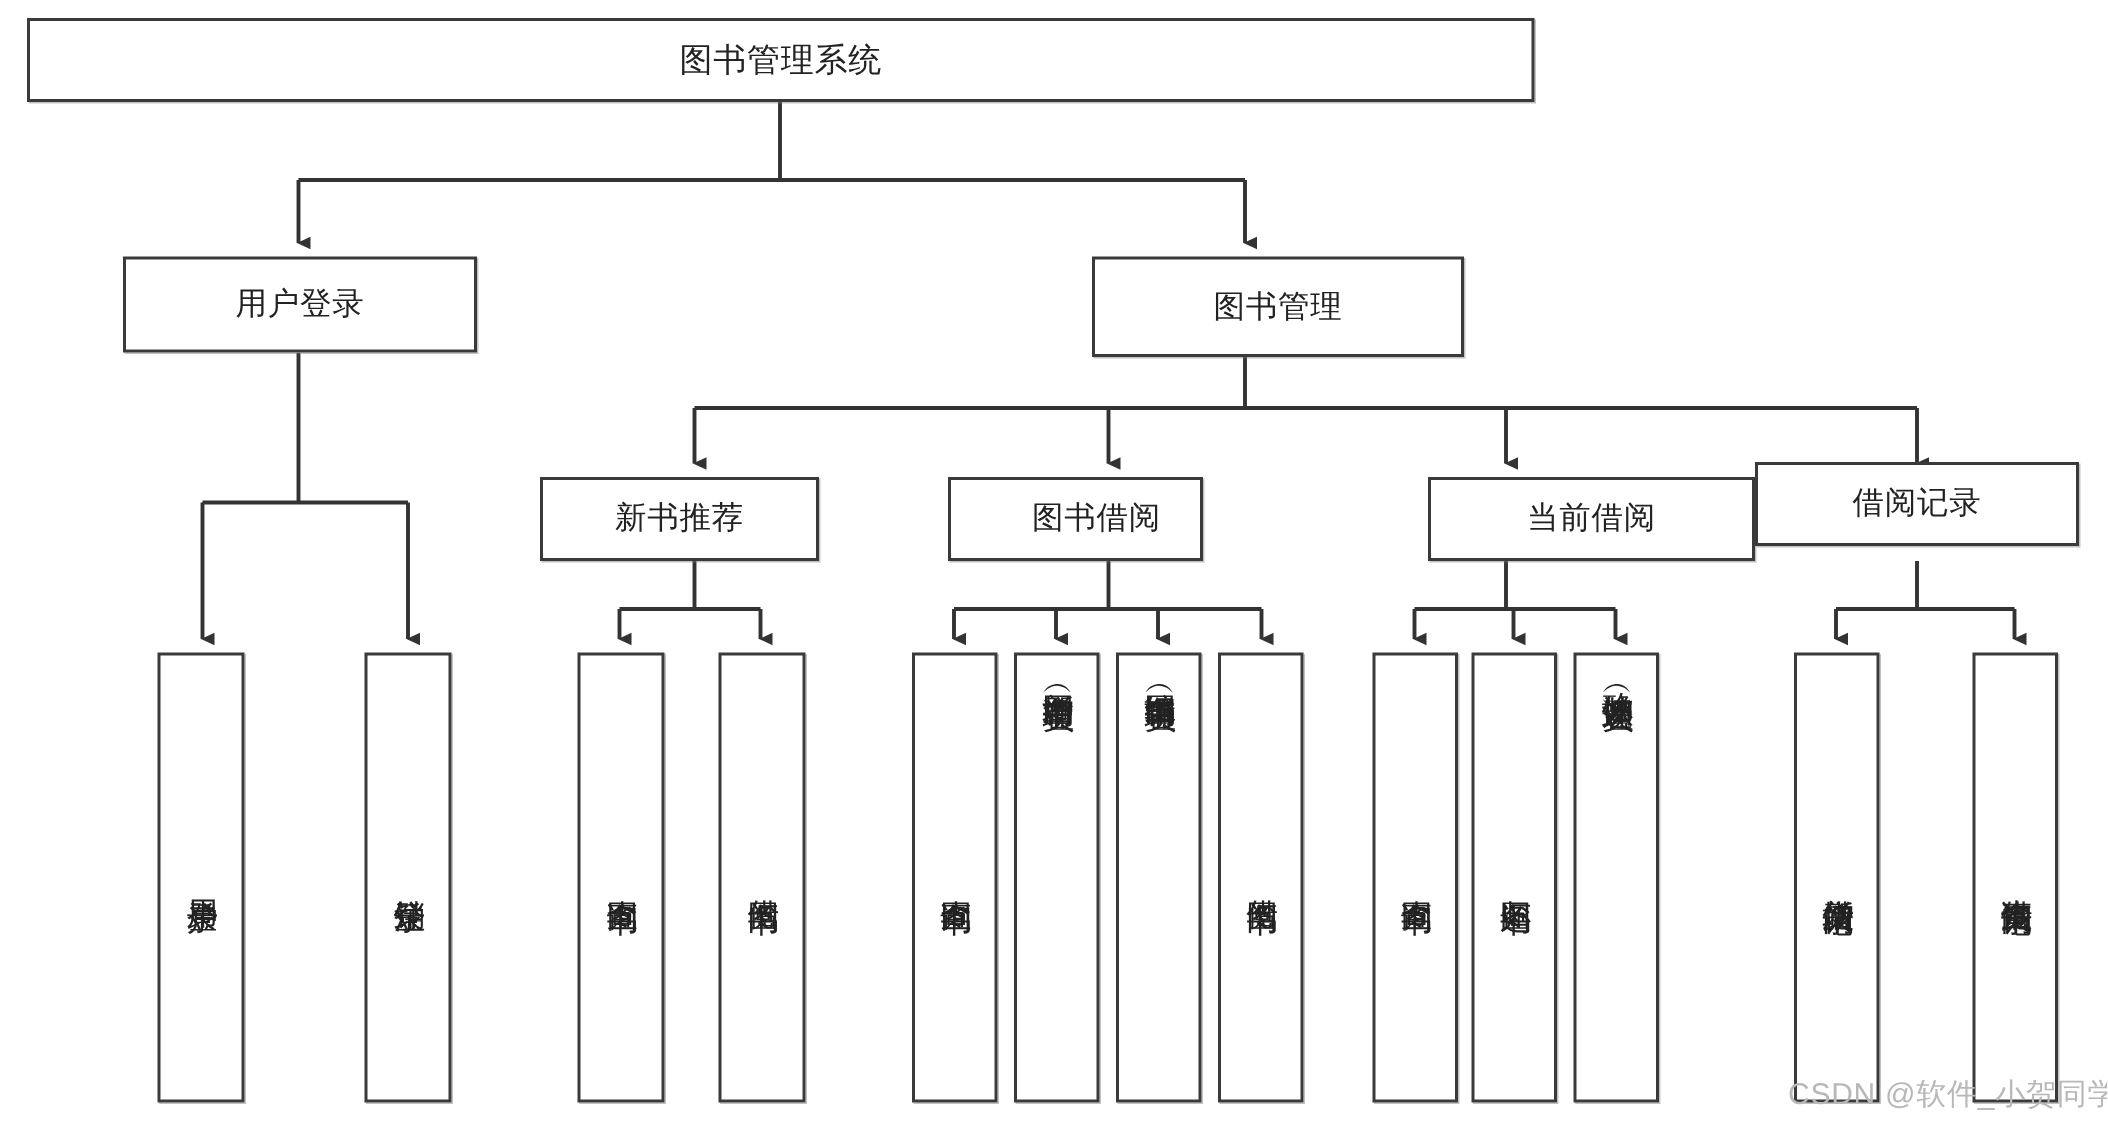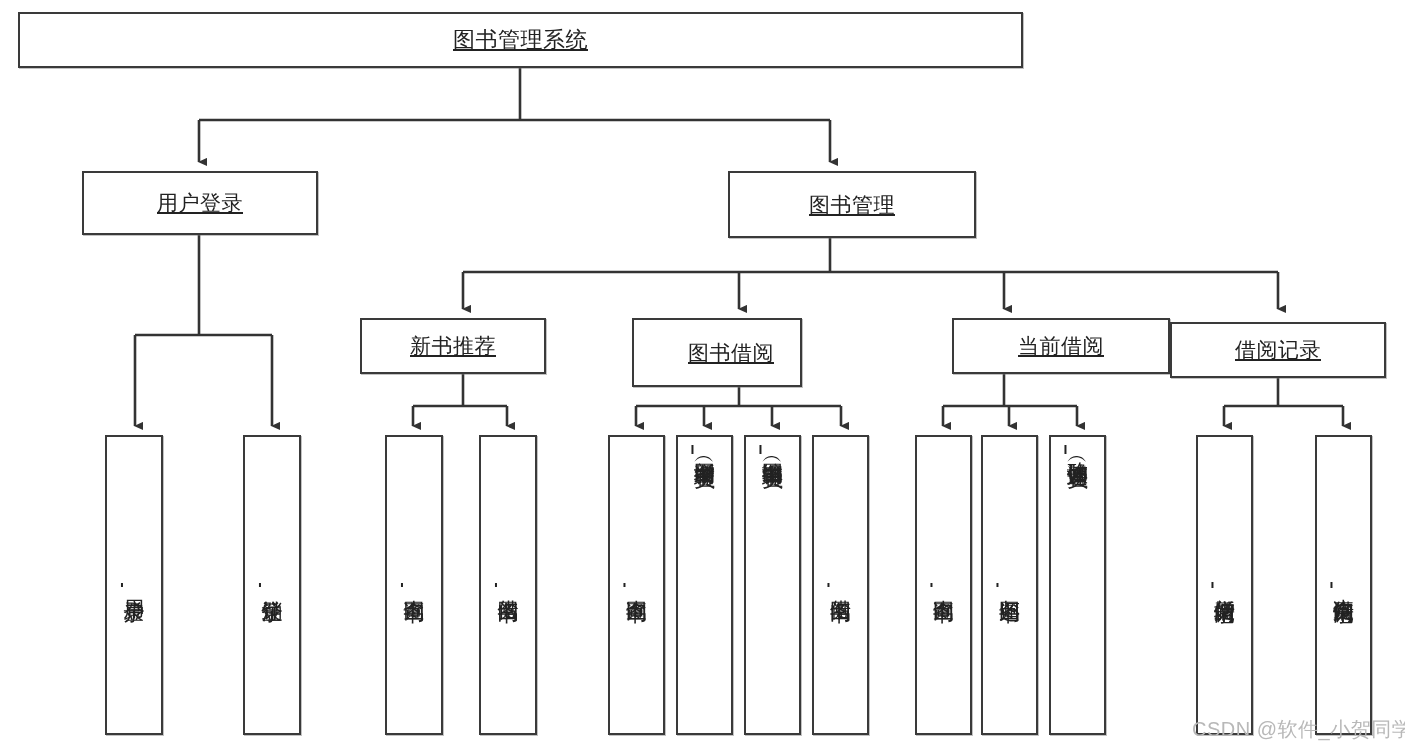--- a/index.html
+++ b/index.html
@@ -35,21 +35,20 @@
     align-items: center;
     justify-content: center;
     color: #222222;
     box-shadow: 1px 1px 0 rgba(120,120,120,0.45);
   }
   .node .node-label {
     display: block;
     text-align: center;
     line-height: 1.12;
     color: #222;
-    text-decoration: underline;
   }
   .node-h .node-label {
     font-size: 21px;
     letter-spacing: 0.5px;
     white-space: nowrap;
   }
   .node-root .node-label {
     font-size: 22px;
   }
   .node-v {
@@ -149,29 +148,29 @@
   </div>
 
   <div class="node node-h" style="left:728px; top:171px; width:248px; height:67px;">
     <span class="node-label">图书管理</span>
   </div>
 
   <div class="node node-h" style="left:360px; top:318px; width:186px; height:56px;">
     <span class="node-label">新书推荐</span>
   </div>
 
-  <div class="node node-h" style="left:632px; top:318px; width:170px; height:69px;padding-left:28px;">
+  <div class="node node-h" style="left:632px; top:318px; width:170px; height:56px;padding-left:28px;">
     <span class="node-label">图书借阅</span>
   </div>
 
   <div class="node node-h" style="left:952px; top:318px; width:218px; height:56px;">
     <span class="node-label">当前借阅</span>
   </div>
 
-  <div class="node node-h" style="left:1170px; top:322px; width:216px; height:56px;">
+  <div class="node node-h" style="left:1170px; top:308px; width:216px; height:56px;">
     <span class="node-label">借阅记录</span>
   </div>
 
   <div class="node node-v center-v" style="left:105px; top:435px; width:58px; height:300px;">
     <span class="node-label">用户登录</span>
   </div>
 
   <div class="node node-v center-v" style="left:243px; top:435px; width:58px; height:300px;">
     <span class="node-label">注销登录</span>
   </div>

